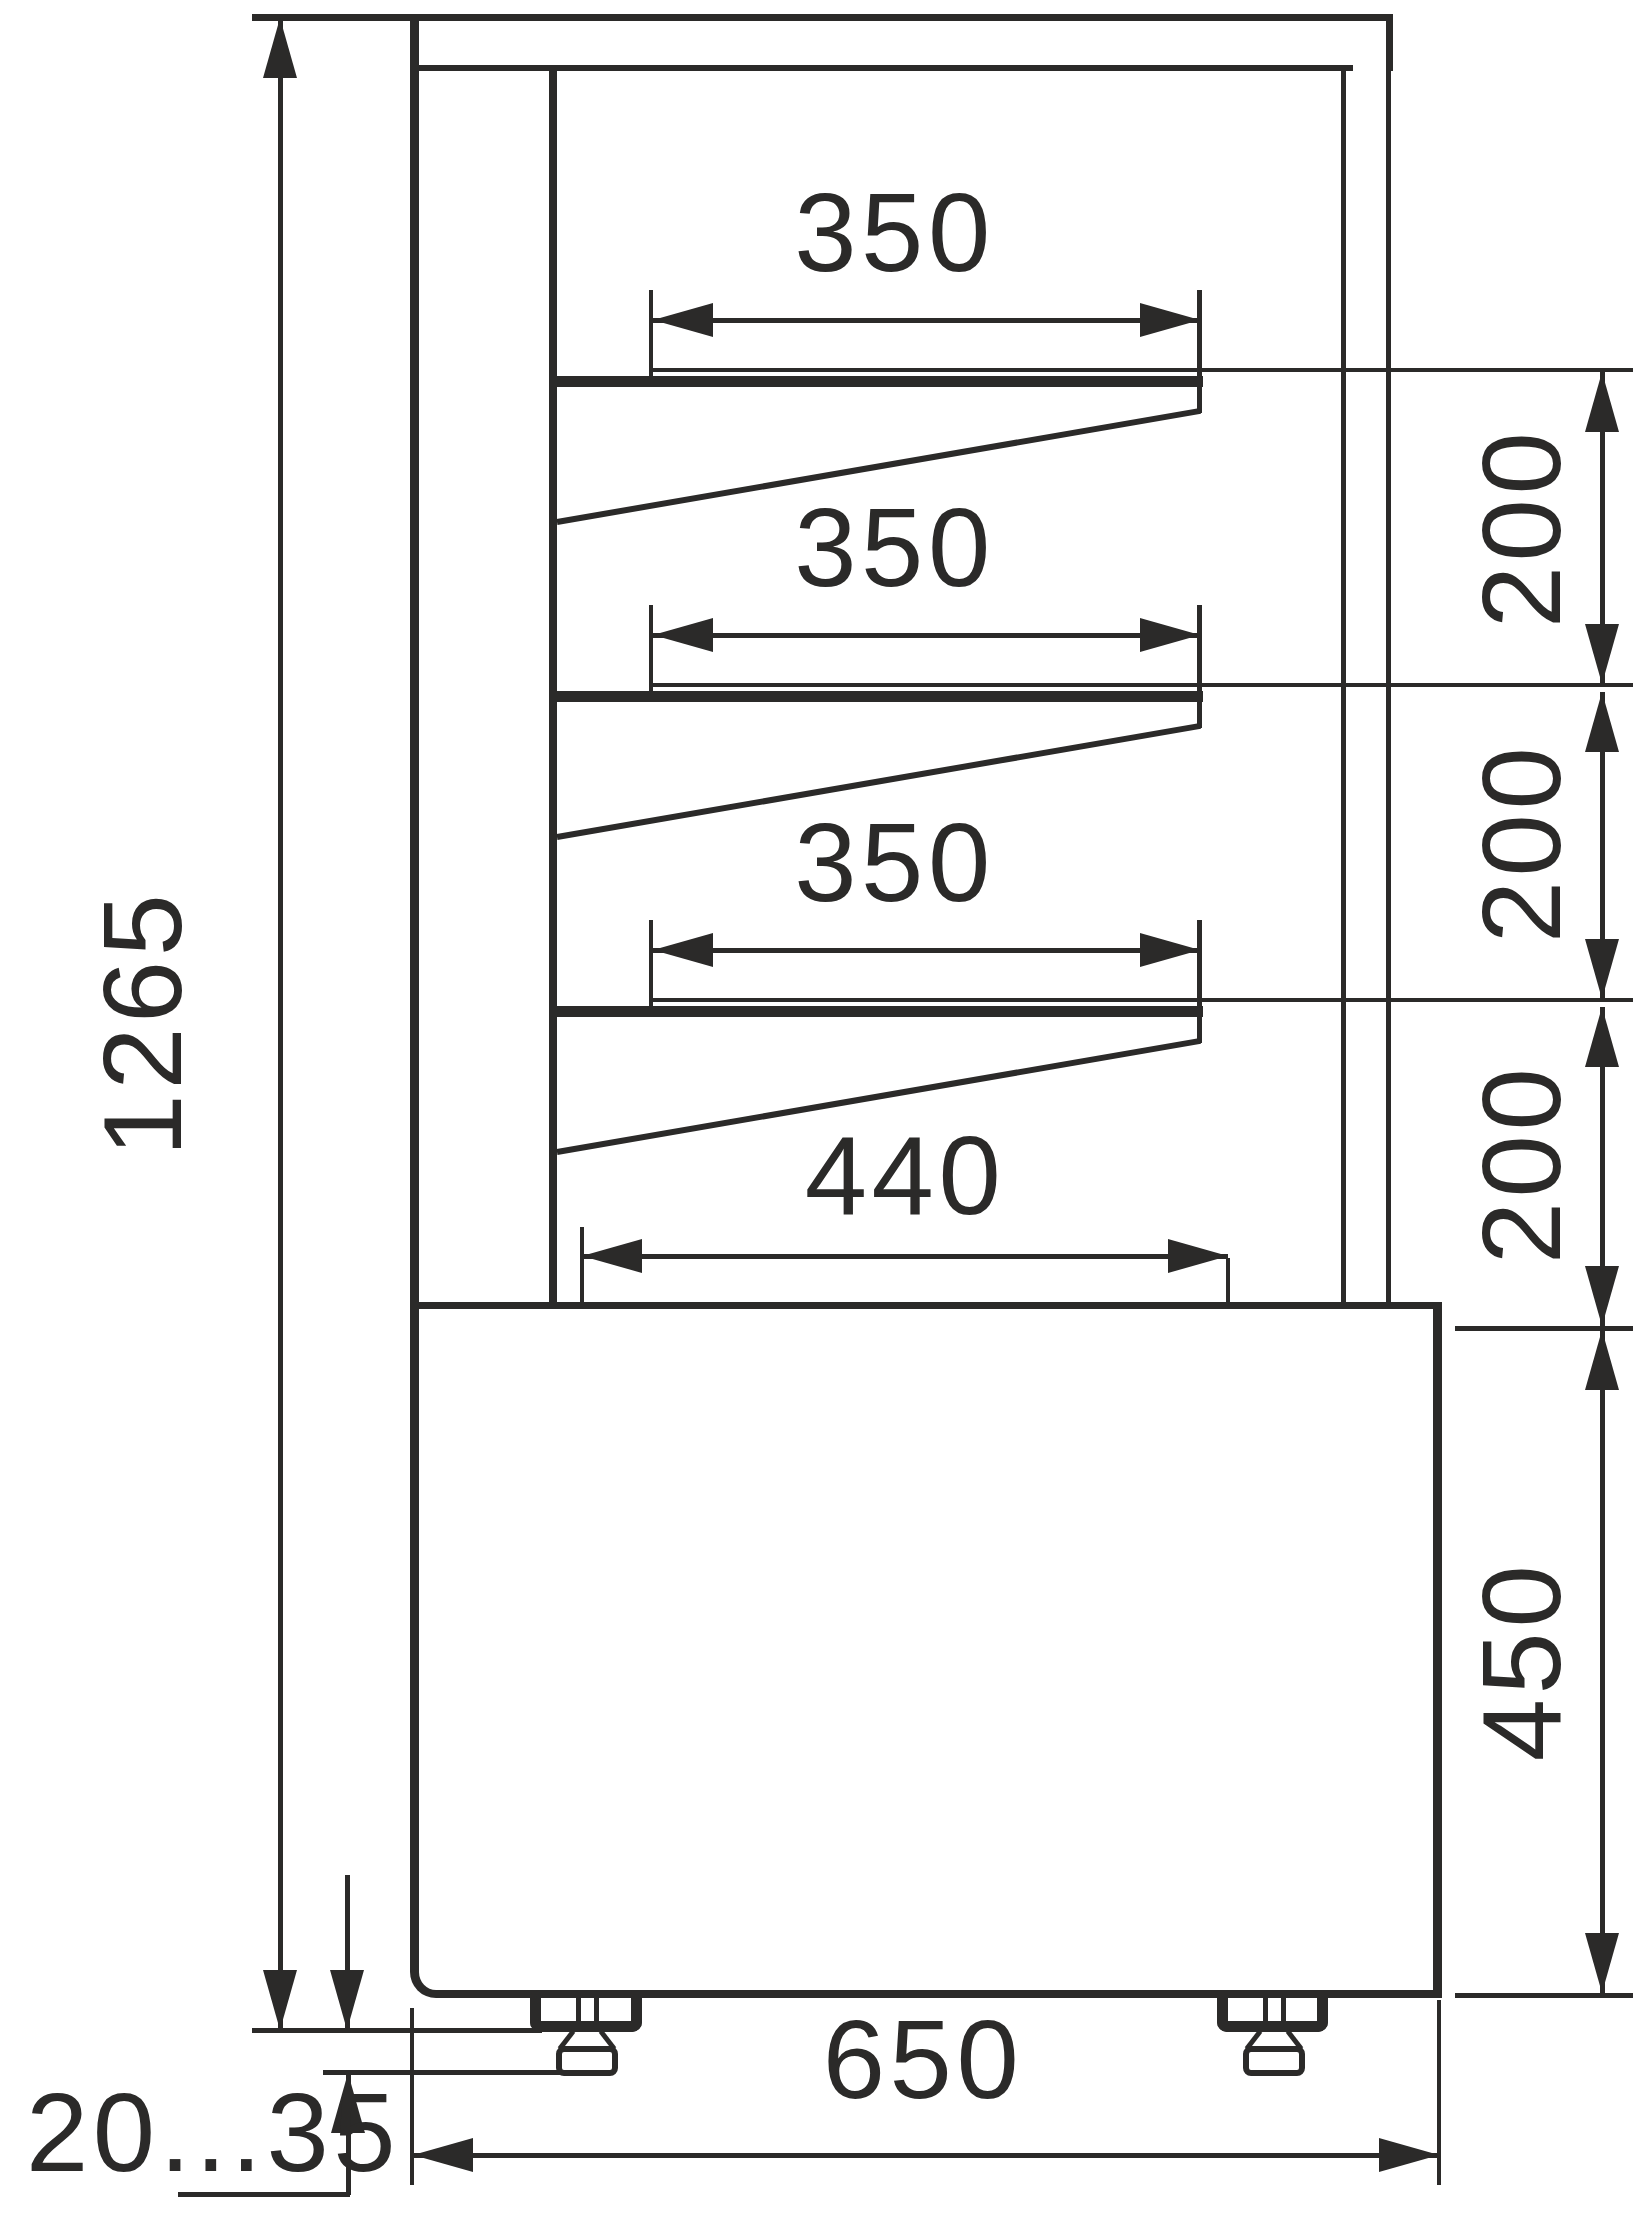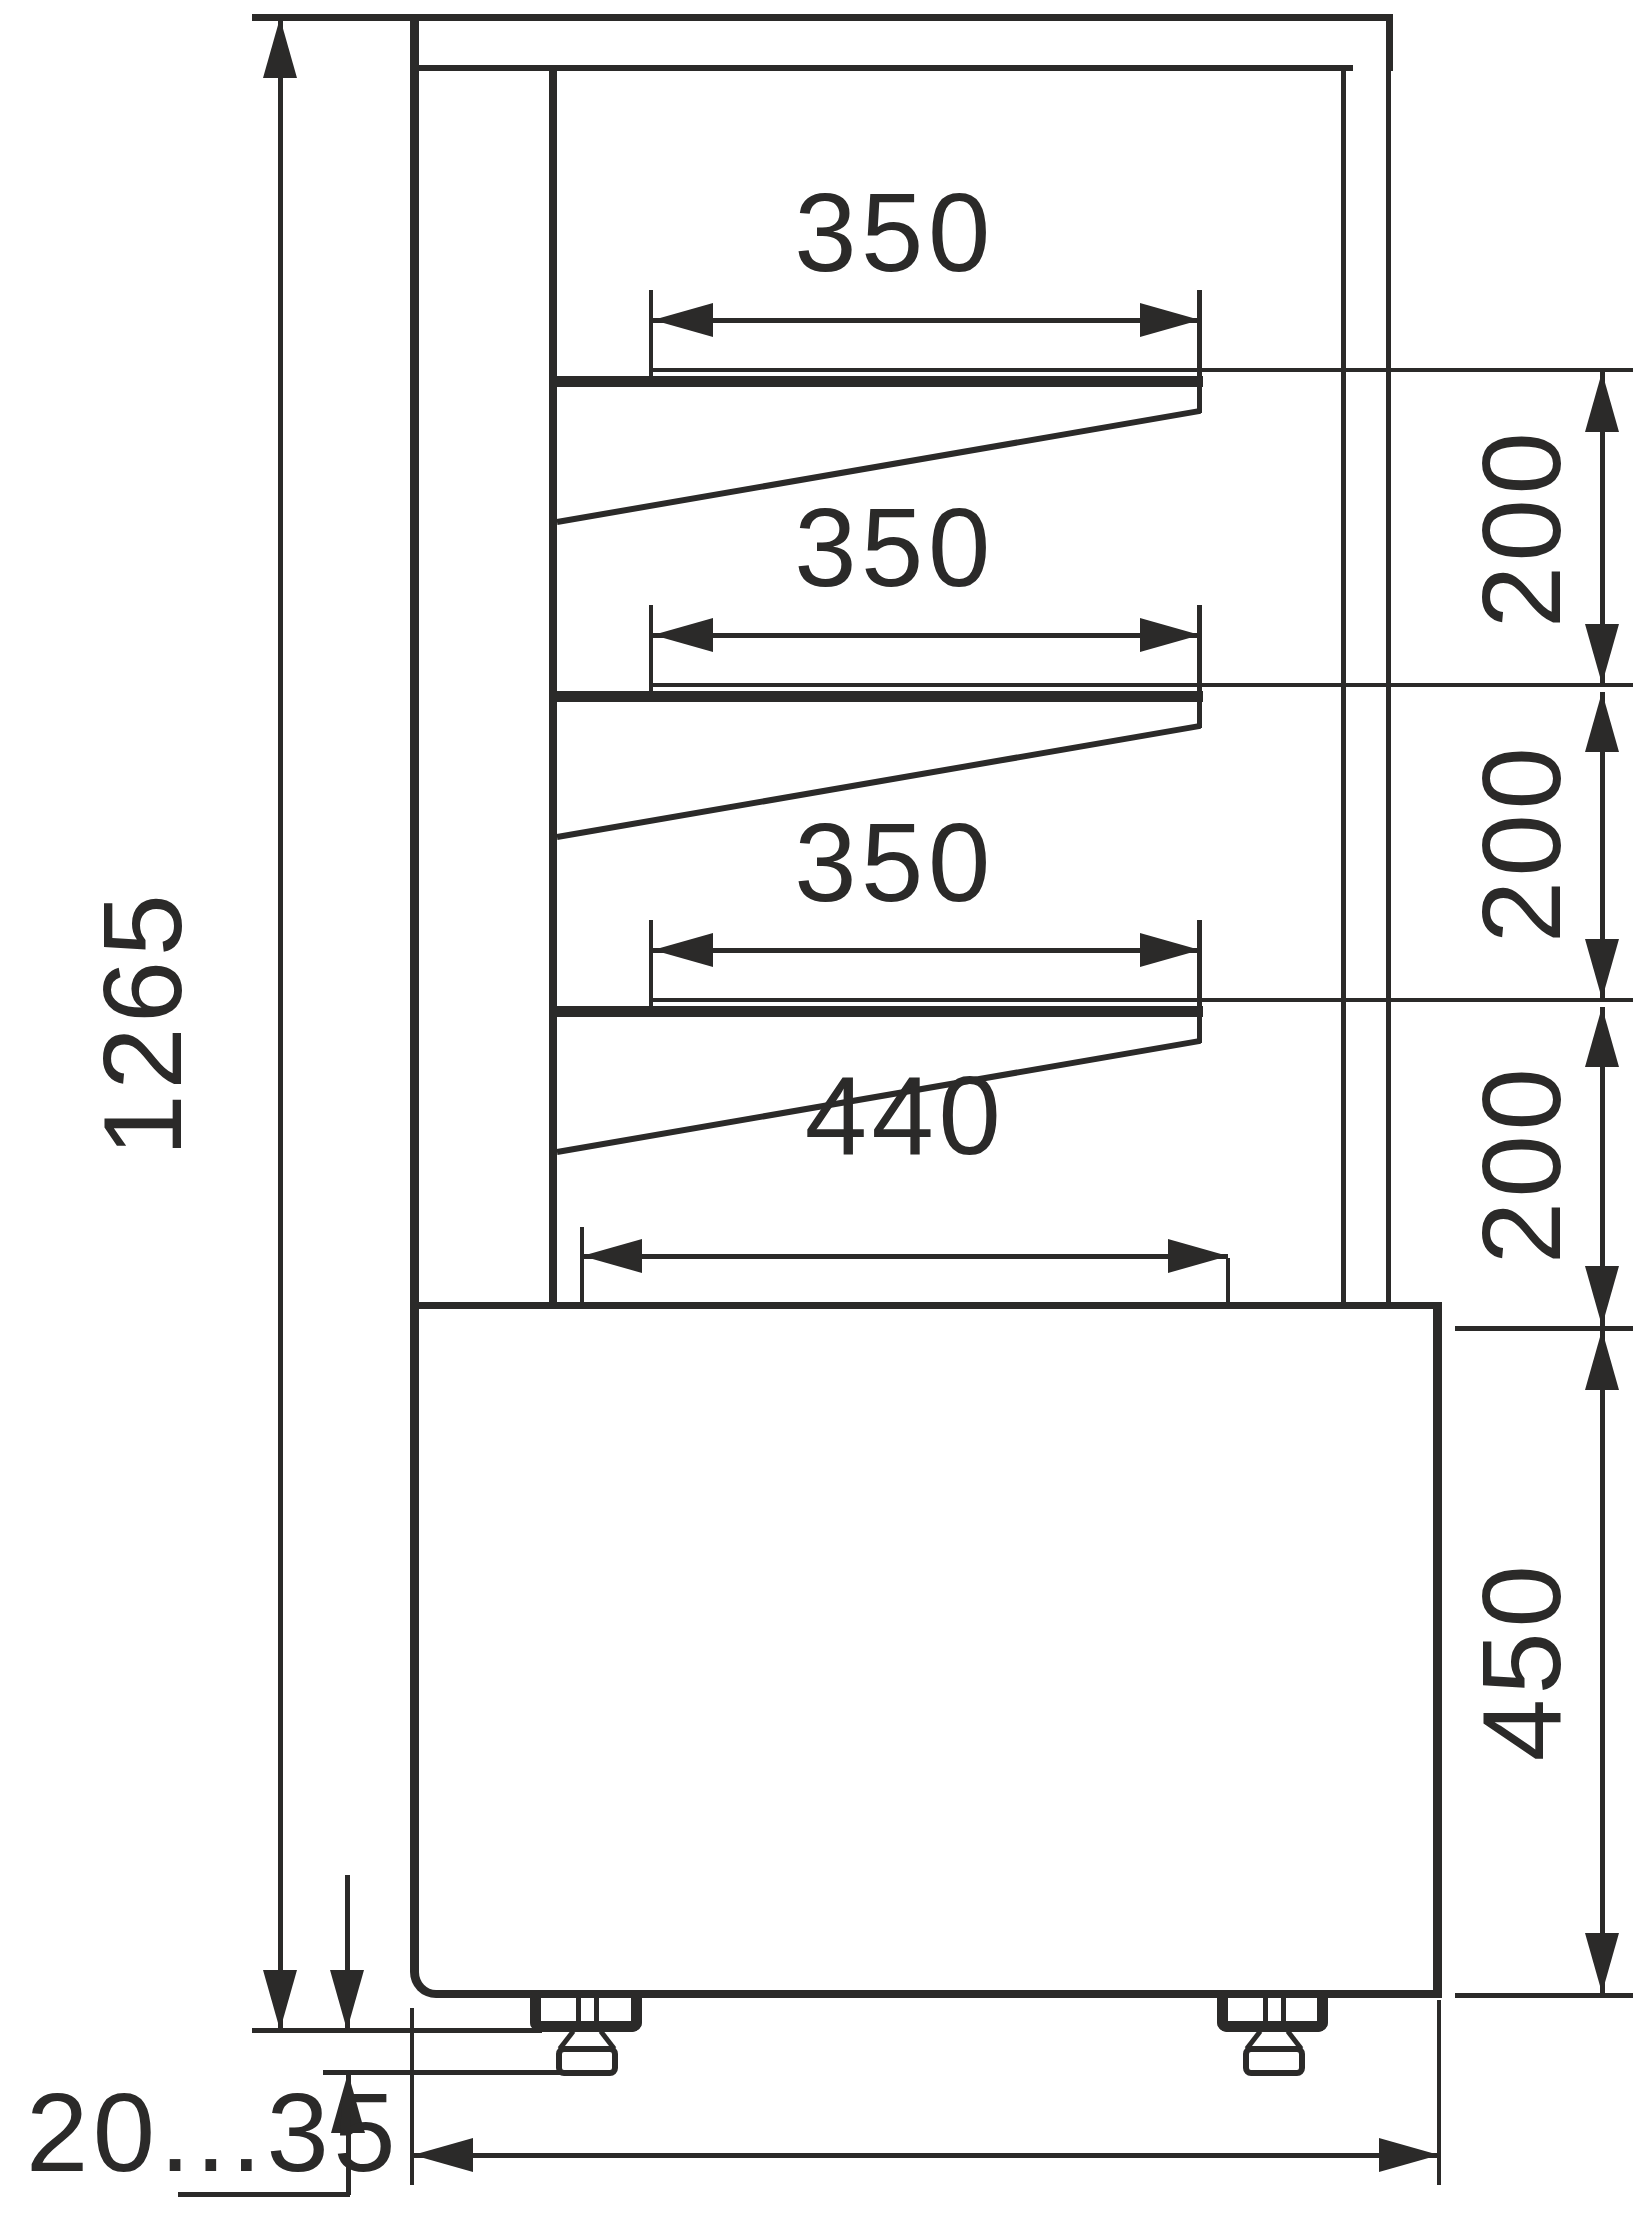--- a/index.html
+++ b/index.html
@@ -97,21 +97,21 @@
   <div class="ln" style="left:653px; top:948px; width:547px; height:5px;"></div>
   <div class="arr arr-lf" style="left:653px;  top:933px;"></div>
   <div class="arr arr-rt" style="left:1140px; top:933px;"></div>
   <div class="lbl" style="left:620px; top:812px; width:549px; height:100px;">350</div>
 
   <div class="ln" style="left:580px;  top:1227px; width:4px; height:78px;"></div>
   <div class="ln" style="left:1226px; top:1258px; width:4px; height:47px;"></div>
   <div class="ln" style="left:582px;  top:1254px; width:646px; height:5px;"></div>
   <div class="arr arr-lf" style="left:582px;  top:1239px;"></div>
   <div class="arr arr-rt" style="left:1168px; top:1239px;"></div>
-  <div class="lbl" style="left:582px; top:1068px; width:646px; height:95px;">440</div>
+  <div class="lbl" style="left:582px; top:1128px; width:646px; height:95px;">440</div>
 
   <div class="ln" style="left:1455px; top:1326px; width:178px; height:5px;"></div>
   <div class="ln" style="left:1455px; top:1993px; width:178px; height:5px;"></div>
 
   <div class="ln" style="left:1600px; top:372px; width:5px; height:312px;"></div>
   <div class="arr arr-up" style="left:1585px; top:372px;"></div>
   <div class="arr arr-dn" style="left:1585px; top:624px;"></div>
   <div class="lbl vlbl" style="left:1356px; top:478px; width:330px; height:100px;">200</div>
 
   <div class="ln" style="left:1600px; top:692px; width:5px; height:307px;"></div>
@@ -127,20 +127,21 @@
   <div class="ln" style="left:1600px; top:1330px; width:5px; height:663px;"></div>
   <div class="arr arr-up" style="left:1585px; top:1330px;"></div>
   <div class="arr arr-dn" style="left:1585px; top:1933px;"></div>
   <div class="lbl vlbl" style="left:1356px; top:1611px; width:330px; height:100px;">450</div>
 
   <div class="ln" style="left:410px;  top:2008px; width:4px; height:177px;"></div>
   <div class="ln" style="left:1437px; top:2000px; width:4px; height:185px;"></div>
   <div class="ln" style="left:413px;  top:2153px; width:1026px; height:5px;"></div>
   <div class="arr arr-lf" style="left:413px;  top:2138px;"></div>
   <div class="arr arr-rt" style="left:1379px; top:2138px;"></div>
+  <div class="lbl" style="left:650px; top:2012px; width:546px; height:95px;">650</div>
 
   <div class="ln" style="left:252px; top:2028px; width:290px; height:5px;"></div>
   <div class="ln" style="left:323px; top:2070px; width:240px; height:5px;"></div>
   <div class="ln" style="left:345px; top:1875px; width:5px; height:155px;"></div>
   <div class="arr arr-dn" style="left:330px; top:1970px;"></div>
   <div class="arr arr-up" style="left:331px; top:2073px;"></div>
   <div class="ln" style="left:346px; top:2073px; width:5px; height:122px;"></div>
   <div class="ln" style="left:178px; top:2192px; width:172px; height:5px;"></div>
   <div class="lbl" style="left:0px; top:2085px; width:330px; height:95px;margin-left:48px;">20...35</div>
 

